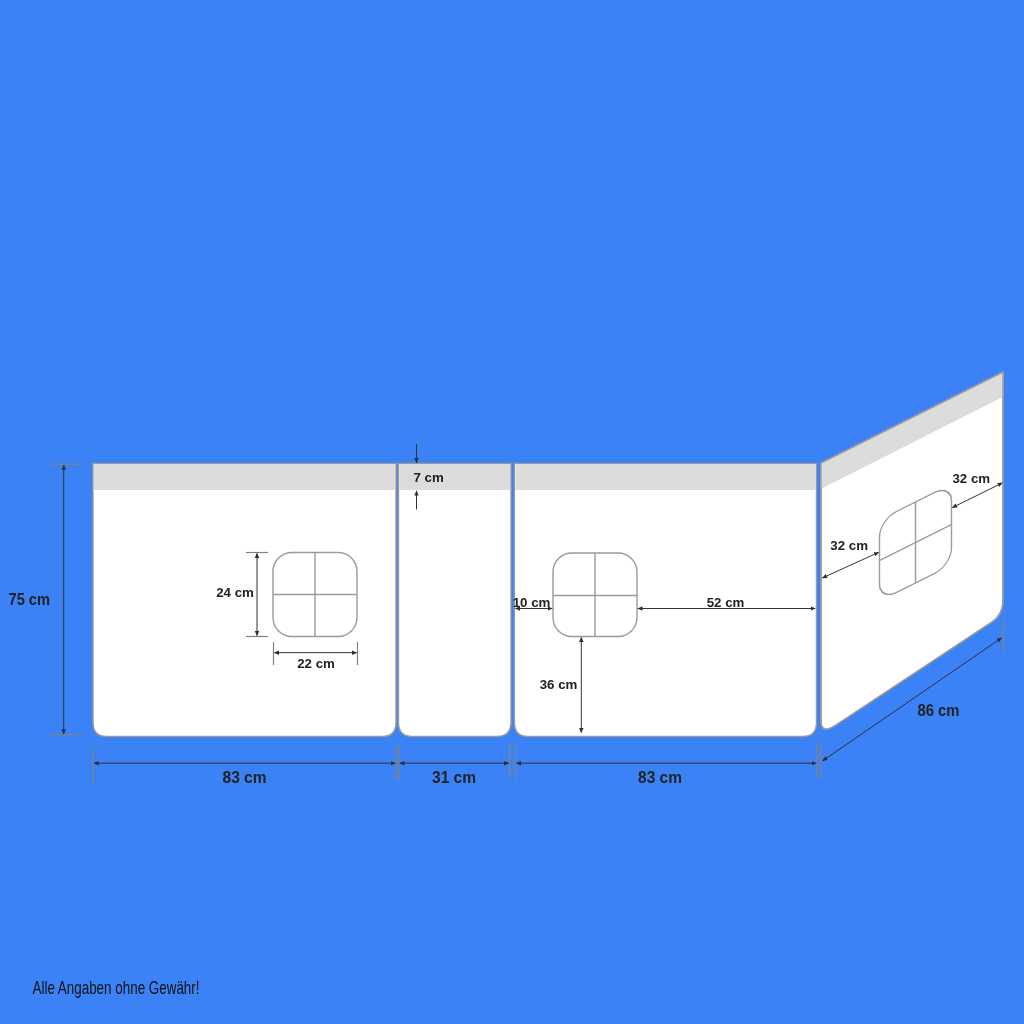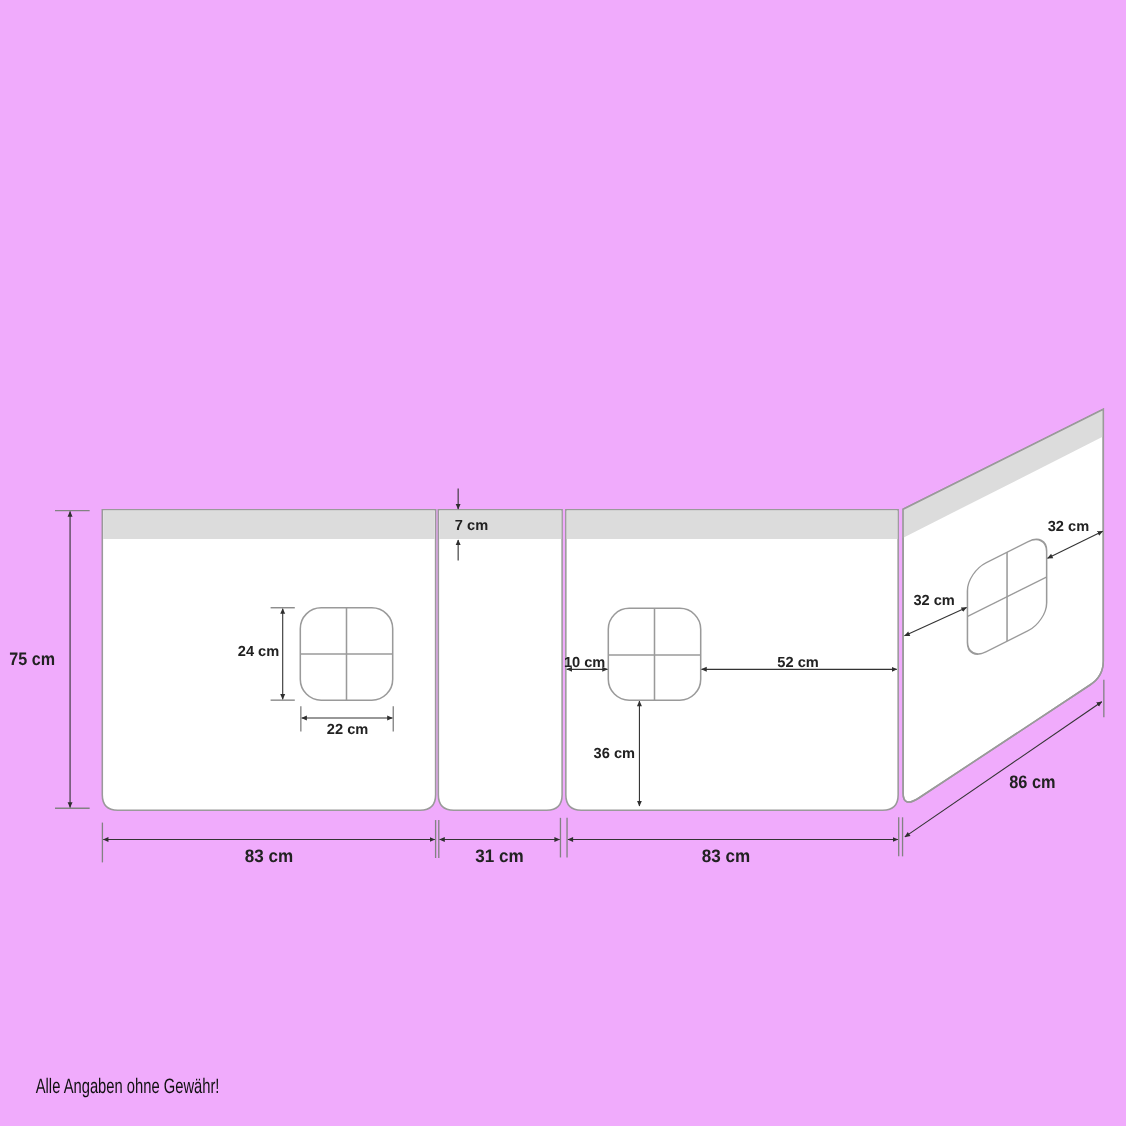--- a/index.html
+++ b/index.html
@@ -1,16 +1,16 @@
 <!DOCTYPE html>
 <html><head>
 <meta charset="utf-8">
 <style>
   html,body{margin:0;padding:0;background:#ffffff;}
-  .wrap{width:1024px;height:1024px;position:relative;overflow:hidden;background:#f0abfc;}
+  .wrap{width:1024px;height:1024px;position:relative;overflow:hidden;background:#3b82f6;}
   text{font-family:"Liberation Sans",sans-serif;fill:#222222;}
   .lbl{font-size:13.3px;font-weight:bold;}
   .big{font-size:16.4px;font-weight:bold;}
   .foot{font-size:19px;font-weight:normal;fill:#111;}
 </style>
 </head>
 <body>
 <div class="wrap">
 <svg width="1024" height="1024" viewBox="0 0 1024 1024">
   <defs>

